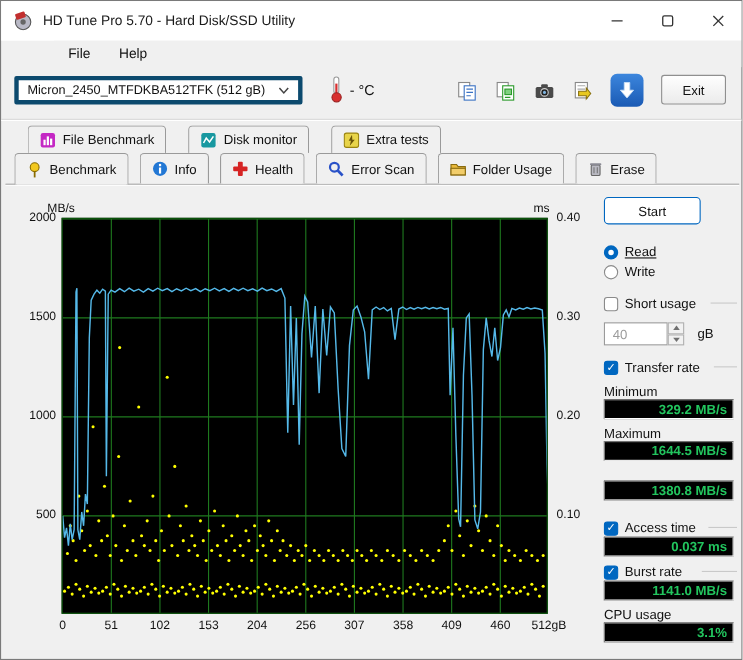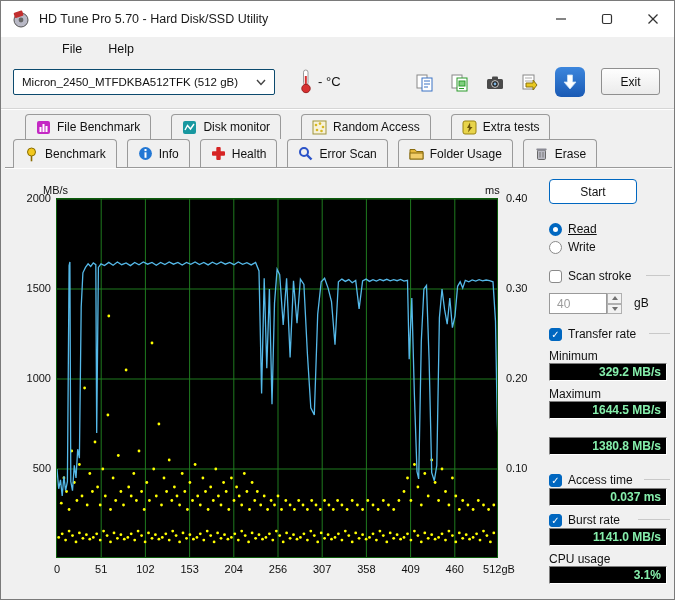--- a/index.html
+++ b/index.html
@@ -14,21 +14,21 @@
   .title-text{margin-left:9px;font-size:12.5px;color:#1a1a1a;}
   .win-controls{margin-left:auto;display:flex;height:36px;}
   .win-btn{width:46px;height:36px;display:flex;align-items:center;justify-content:center;}
   
   .menubar{position:absolute;left:0;top:36px;width:675px;height:24px;background:#f0f0f0;
     display:flex;align-items:center;gap:26px;padding-left:13px;font-size:12.5px;margin-left:48px;}
   .menu-item{cursor:default;}
   
   .toolbar{position:absolute;left:0;top:60px;width:675px;height:47px;}
   .combo{position:absolute;left:12px;top:8px;width:262px;height:26px;background:#fff;
-    border:1px solid #0c4a6e;border-radius:2px;display:flex;align-items:center;
+    border:4px solid #0c4a6e;border-radius:2px;display:flex;align-items:center;
     padding:0 8px;font-size:11.5px;justify-content:space-between;}
   .combo .chev{margin-left:auto;display:flex;}
   .thermo{position:absolute;left:299px;top:7px;display:flex;}
   .temp-label{position:absolute;left:317px;top:13px;font-size:13px;}
   .tbtn{position:absolute;top:8px;width:27px;height:27px;display:flex;align-items:center;
     justify-content:center;border:1px solid transparent;border-radius:3px;}
   .tbtn:nth-of-type(1){left:0;}
   .tbtn-dl{position:absolute;left:554px;top:6px;width:30px;height:30px;border-radius:6px;
     background:linear-gradient(#3c86dd,#1a5ab4);display:flex;align-items:center;justify-content:center;}
   .exit-btn{position:absolute;left:600px;top:7px;width:59px;height:27px;
@@ -70,21 +70,21 @@
   .cb.checked::after{content:"\2713";color:#fff;font-size:10px;line-height:11px;}
   .gline{position:absolute;height:1px;background:#c9c9c9;}
   .spin-box{position:absolute;left:3px;top:122px;width:58px;height:21px;background:#fff;
     border:1px solid #9a9a9a;color:#9c9c9c;font-size:12px;padding:3px 0 0 7px;}
   .spin-btns{position:absolute;left:61px;top:122px;width:15px;height:21px;display:flex;flex-direction:column;}
   .sp{flex:1;background:#f2f2f2;border:1px solid #b0b0b0;display:flex;align-items:center;justify-content:center;}
   .sp-up::after{content:"";border:3px solid transparent;border-bottom:4px solid #707070;margin-top:-3px;}
   .sp-dn::after{content:"";border:3px solid transparent;border-top:4px solid #707070;margin-bottom:-3px;}
   .unit-gb{position:absolute;left:88px;top:125px;font-size:12px;}
   .plabel{position:absolute;left:3px;font-size:12px;}
-  .vbox{position:absolute;left:3px;width:118px;height:18px;background:#000;color:#86efac;
+  .vbox{position:absolute;left:3px;width:118px;height:18px;background:#000;color:#22c55e;
     font-weight:bold;font-size:12px;text-align:right;padding:1px 5px 0 0;
     border:1px solid;border-color:#7d7d7d #ffffff #ffffff #7d7d7d;}
 </style>
 </head>
 <body>
 
 <div class="window">
 
   <div class="titlebar">
     <span class="app-icon">
@@ -193,33 +193,20 @@
       <span>File Benchmark</span>
     </div>
     <div class="tab">
       <span class="tab-ico">
           <svg width="15" height="15">
             <rect x="1" y="1" width="13" height="13" rx="2" fill="#1898a0"></rect>
             <polyline points="3,10 5.5,5.5 8.5,9 12,4" fill="none" stroke="#fff" stroke-width="1.4"></polyline>
           </svg>
         </span>
       <span>Disk monitor</span>
-    </div>
-    <div class="tab">
-      <span class="tab-ico">
-          <svg width="15" height="15">
-            <rect x="1" y="1" width="13" height="13" fill="#f7f2da" stroke="#a0953a"></rect>
-            <circle cx="4" cy="5" r="1.3" fill="#d8b820"></circle>
-            <circle cx="8" cy="3.6" r="1.3" fill="#d8b820"></circle>
-            <circle cx="11" cy="7" r="1.3" fill="#d8b820"></circle>
-            <circle cx="5" cy="10" r="1.3" fill="#d8b820"></circle>
-            <circle cx="9.5" cy="11" r="1.3" fill="#d8b820"></circle>
-          </svg>
-        </span>
-      <span>Random Access</span>
     </div>
     <div class="tab">
       <span class="tab-ico">
           <svg width="15" height="15">
             <rect x="1" y="1" width="13" height="13" rx="2" fill="#e8d44a" stroke="#9a8410"></rect>
             <polygon points="8,2.5 5,8 7,8 6,12.5 10.5,7 8.3,7" fill="#6a5408"></polygon>
           </svg>
         </span>
       <span>Extra tests</span>
     </div>
@@ -600,21 +587,21 @@
       <span class="rb sel"></span>
       <span>Read</span>
     </div>
     <div class="prow" style="top:68px;">
       <span class="rb"></span>
       <span>Write</span>
     </div>
 
     <div class="prow" style="top:97px;">
       <span class="cb"></span>
-      <span>Scan stroke</span>
+      <span>Short usage</span>
     </div>
     <div class="gline" style="top:104px;left:100px;width:24px;"></div>
 
     <div class="spin-box">40</div>
     <div class="spin-btns">
       <div class="sp sp-up"></div>
       <div class="sp sp-dn"></div>
     </div>
     <div class="unit-gb">gB</div>
 

